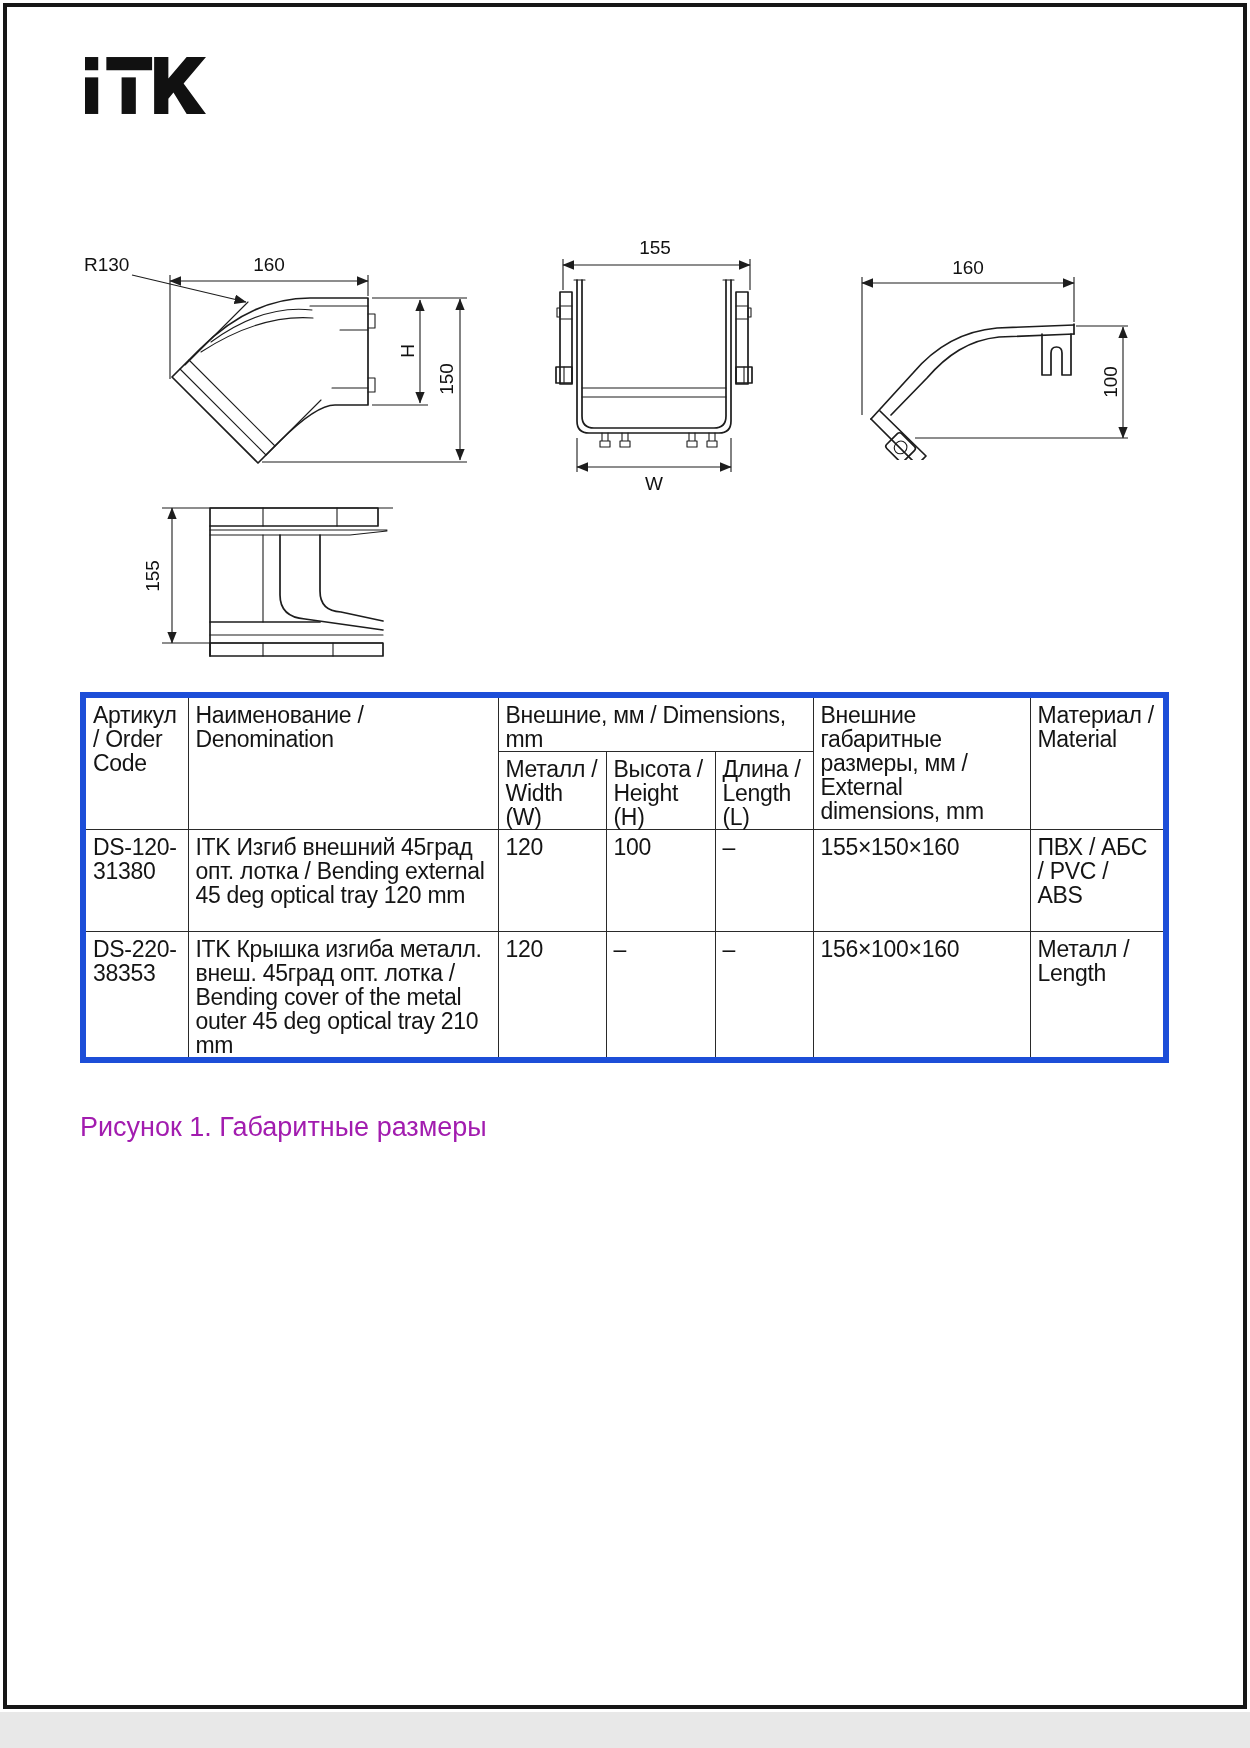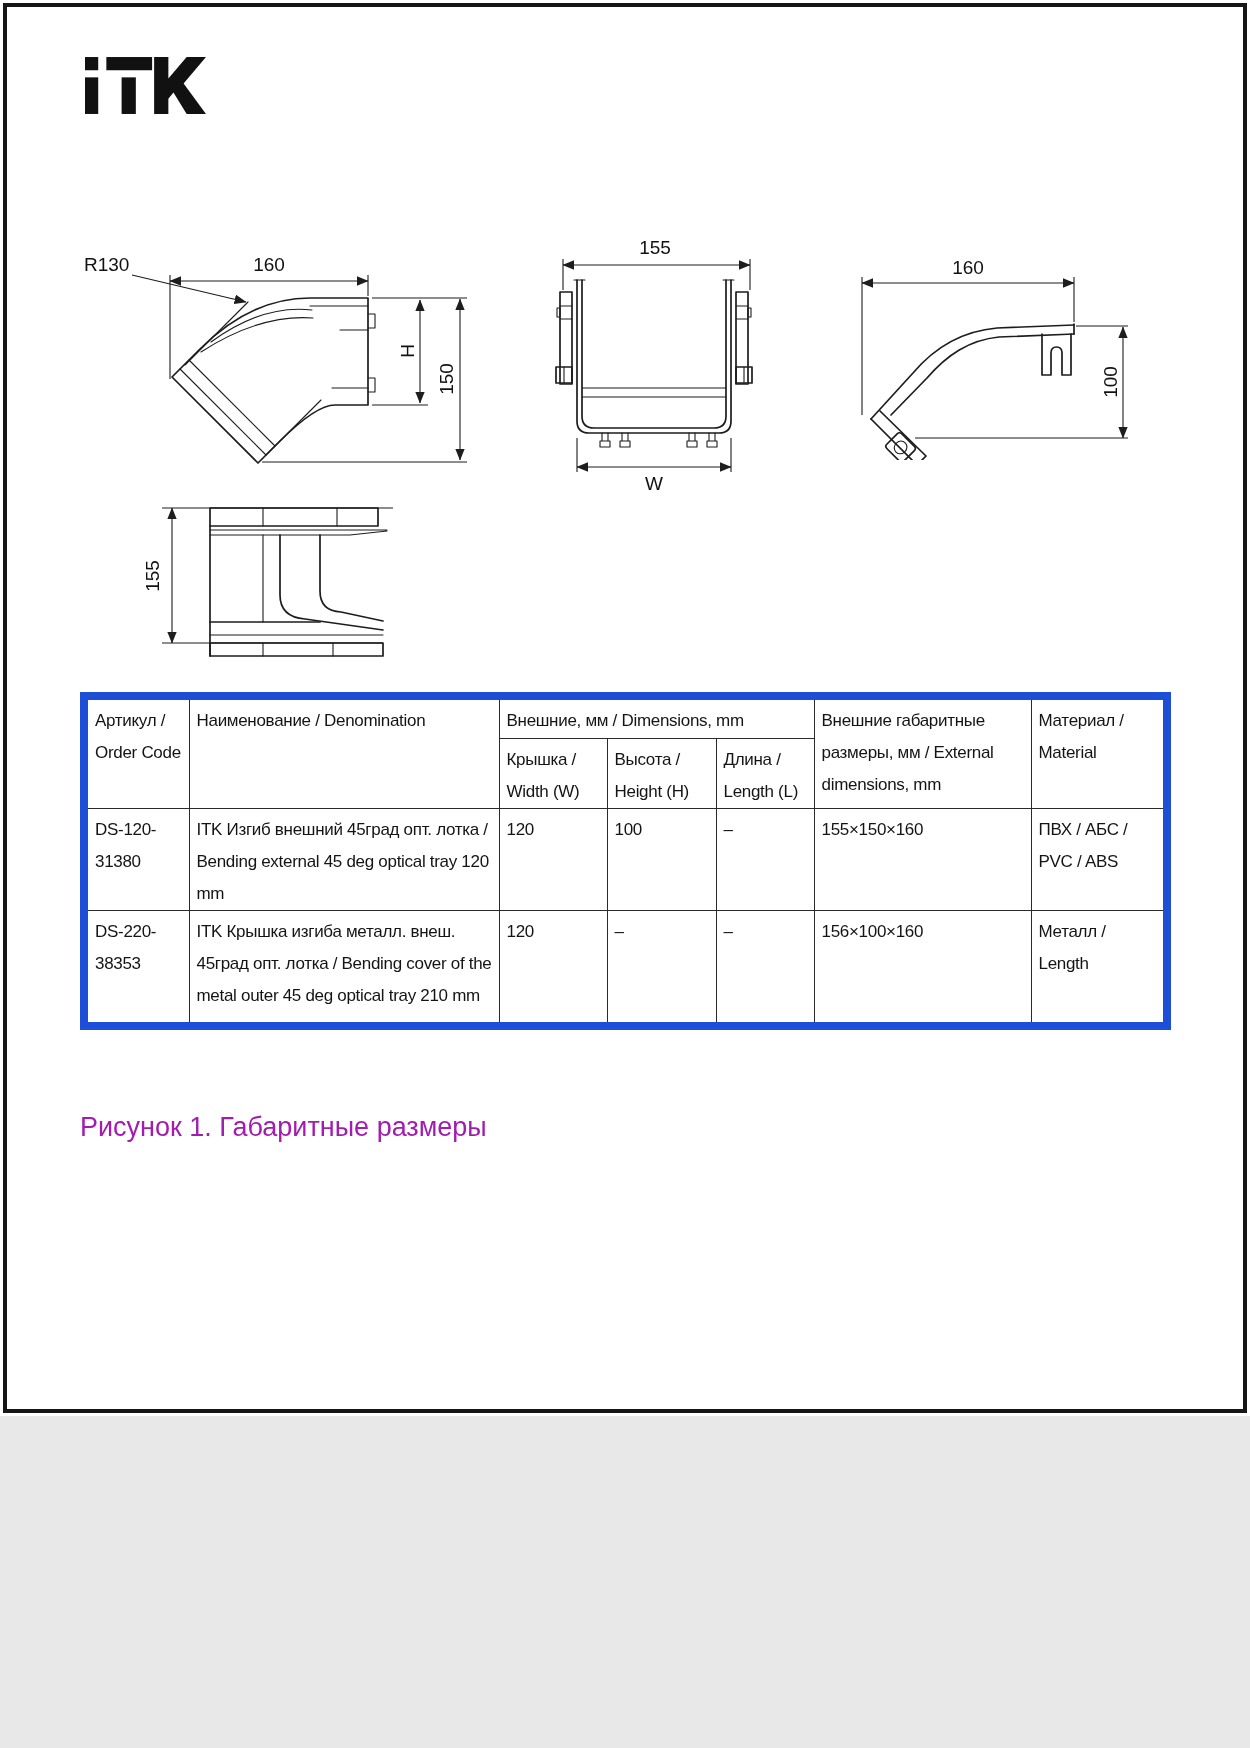--- a/index.html
+++ b/index.html
@@ -1,30 +1,30 @@
 <!DOCTYPE html>
 <html><head>
 <meta charset="utf-8">
 <style>
   html,body{margin:0;padding:0;background:#e8e8e8;}
-  .page{position:relative;width:1250px;height:1416px;background:#ffffff;overflow:hidden;
+  .page{position:relative;width:1250px;height:1712px;background:#ffffff;overflow:hidden;
         font-family:"Liberation Sans",sans-serif;color:#141414;}
   .frame{position:absolute;inset:3px;border:4px solid #161616;pointer-events:none;}
   .logo{position:absolute;left:85px;top:57px;}
   .drawing{position:absolute;}
   .drawing svg{display:block;}
   .ol{fill:none;stroke:#1d1d1d;stroke-width:1.7;stroke-linejoin:round;stroke-linecap:round;}
   .tl{fill:none;stroke:#1d1d1d;stroke-width:1.1;stroke-linejoin:round;stroke-linecap:round;}
   .dl{fill:none;stroke:#1d1d1d;stroke-width:1.1;}
   .dlabel{position:absolute;font-size:19px;line-height:20px;color:#111;white-space:nowrap;}
   .ctr{transform:translateX(-50%);}
   .rot{transform:translate(-50%,-50%) rotate(-90deg);}
   table.spec{position:absolute;left:80px;top:692px;width:1083px;border-collapse:collapse;
-        table-layout:fixed;font-size:17px;line-height:32px;letter-spacing:-0.3px;color:#141414;
-        border:8px solid #1d4ed8;}
+        table-layout:fixed;font-size:23px;line-height:24px;letter-spacing:-0.3px;color:#141414;
+        border:6px solid #1d4ed8;}
   table.spec th,table.spec td{border:1px solid #2a2a2a;vertical-align:top;text-align:left;
         font-weight:400;padding:5px 6px 0 7px;}
   .caption{position:absolute;left:80px;top:1110px;font-size:27px;line-height:34px;color:#a21caf;}
 </style>
 </head>
 <body>
 
 <div class="page">
   <div class="frame"></div>
 
@@ -158,21 +158,21 @@
     </colgroup>
     <thead>
       <tr style="height:42px;">
         <th rowspan="2">Артикул / Order Code</th>
         <th rowspan="2">Наименование / Denomination</th>
         <th colspan="3">Внешние, мм / Dimensions, mm</th>
         <th rowspan="2">Внешние габаритные размеры, мм / External dimensions, mm</th>
         <th rowspan="2">Материал / Material</th>
       </tr>
       <tr style="height:58px;">
-        <th>Крышка / Width (W)</th>
+        <th>Металл / Width (W)</th>
         <th>Высота / Height (H)</th>
         <th>Длина / Length (L)</th>
       </tr>
     </thead>
     <tbody>
       <tr style="height:102px;padding-left:44px;">
         <td>DS-120-31380</td>
         <td>ITK Изгиб внешний 45град опт. лотка / Bending external 45 deg optical tray 120 mm</td>
         <td>120</td>
         <td>100</td>

